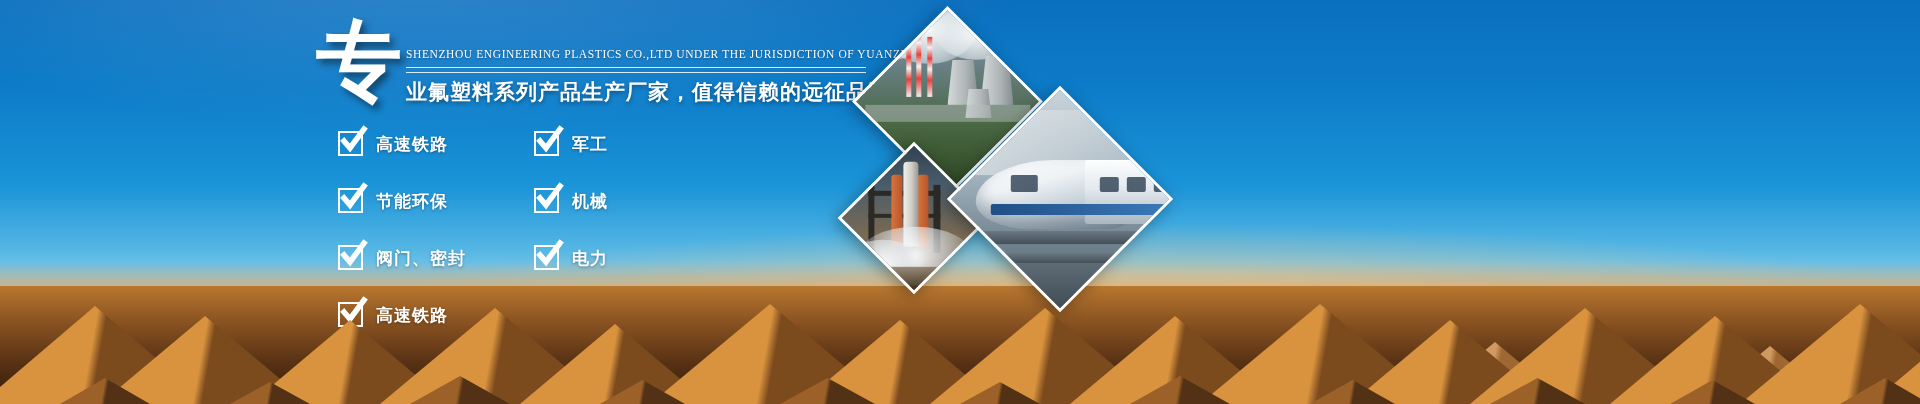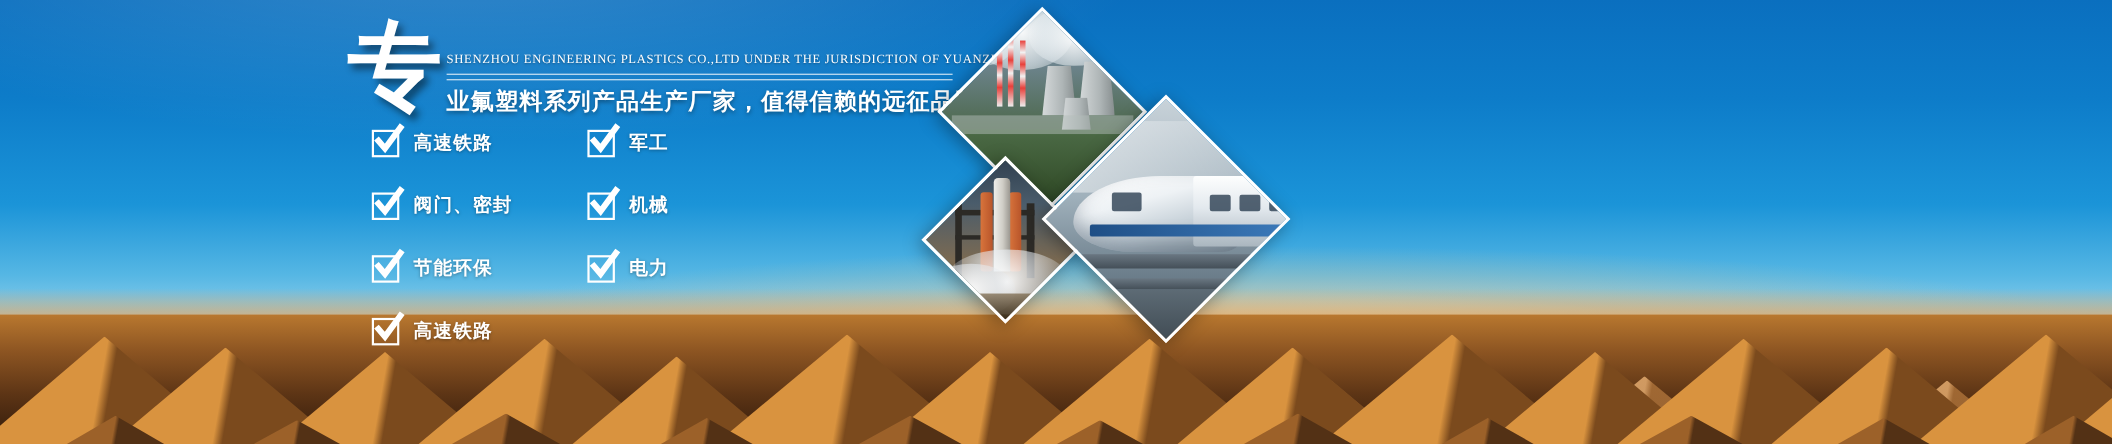--- a/index.html
+++ b/index.html
@@ -73,21 +73,21 @@
 
   
   .checklist{
     position:absolute;left:338px;top:118px;
     width:320px;
   }
   .ck-col{position:absolute;top:0;}
   .ck-col.left{left:0;}
   .ck-col.right{left:196px;}
   .ck-item{
-    display:flex;align-items:flex-start;
+    display:flex;align-items:flex-end;
     height:38px;margin-bottom:19px;
   }
   .ck-box{
     position:relative;
     width:25px;height:25px;flex:0 0 25px;
     border:2px solid #ffffff;
     box-sizing:border-box;
     margin-right:13px;
   }
   .ck-box svg{position:absolute;left:-4px;top:-9px;width:34px;height:34px;display:block;}
@@ -250,29 +250,29 @@
             </svg>
         </span>
         <span class="ck-label">高速铁路</span>
       </div>
       <div class="ck-item">
         <span class="ck-box">
           <svg viewBox="0 0 34 34">
               <path d="M8 17 L14 24 L28 5" stroke="#ffffff" stroke-width="5.5" fill="none" stroke-linecap="square"></path>
             </svg>
         </span>
+        <span class="ck-label">节能环保</span>
+      </div>
+      <div class="ck-item">
+        <span class="ck-box">
+          <svg viewBox="0 0 34 34">
+              <path d="M8 17 L14 24 L28 5" stroke="#ffffff" stroke-width="5.5" fill="none" stroke-linecap="square"></path>
+            </svg>
+        </span>
         <span class="ck-label">阀门、密封</span>
-      </div>
-      <div class="ck-item">
-        <span class="ck-box">
-          <svg viewBox="0 0 34 34">
-              <path d="M8 17 L14 24 L28 5" stroke="#ffffff" stroke-width="5.5" fill="none" stroke-linecap="square"></path>
-            </svg>
-        </span>
-        <span class="ck-label">节能环保</span>
       </div>
       <div class="ck-item">
         <span class="ck-box">
           <svg viewBox="0 0 34 34">
               <path d="M8 17 L14 24 L28 5" stroke="#ffffff" stroke-width="5.5" fill="none" stroke-linecap="square"></path>
             </svg>
         </span>
         <span class="ck-label">高速铁路</span>
       </div>
     </div>

